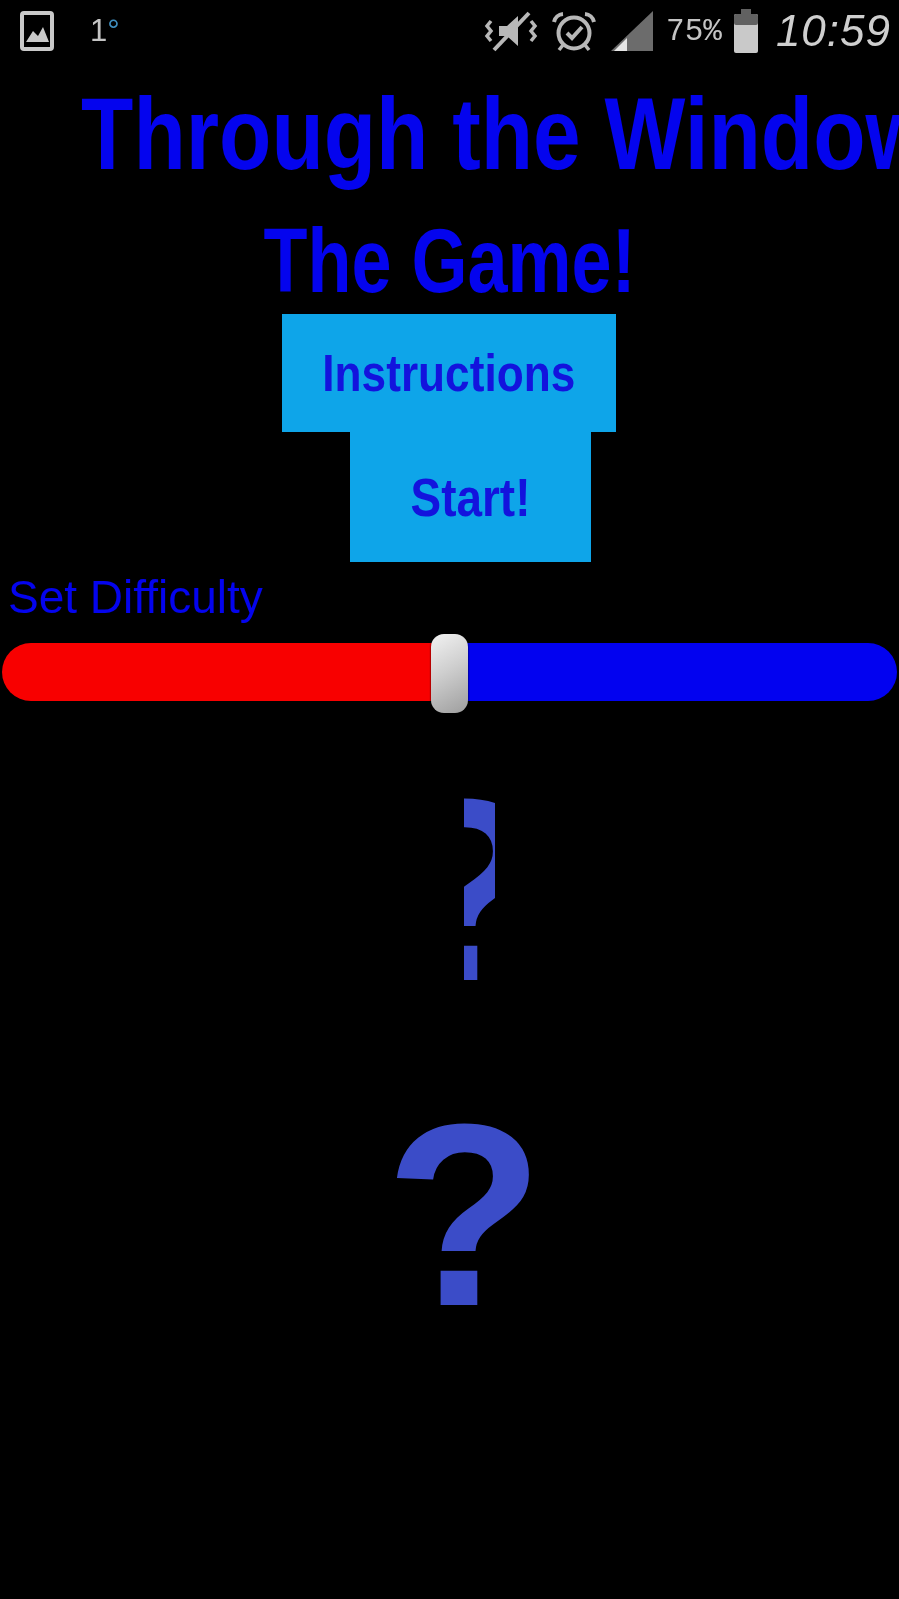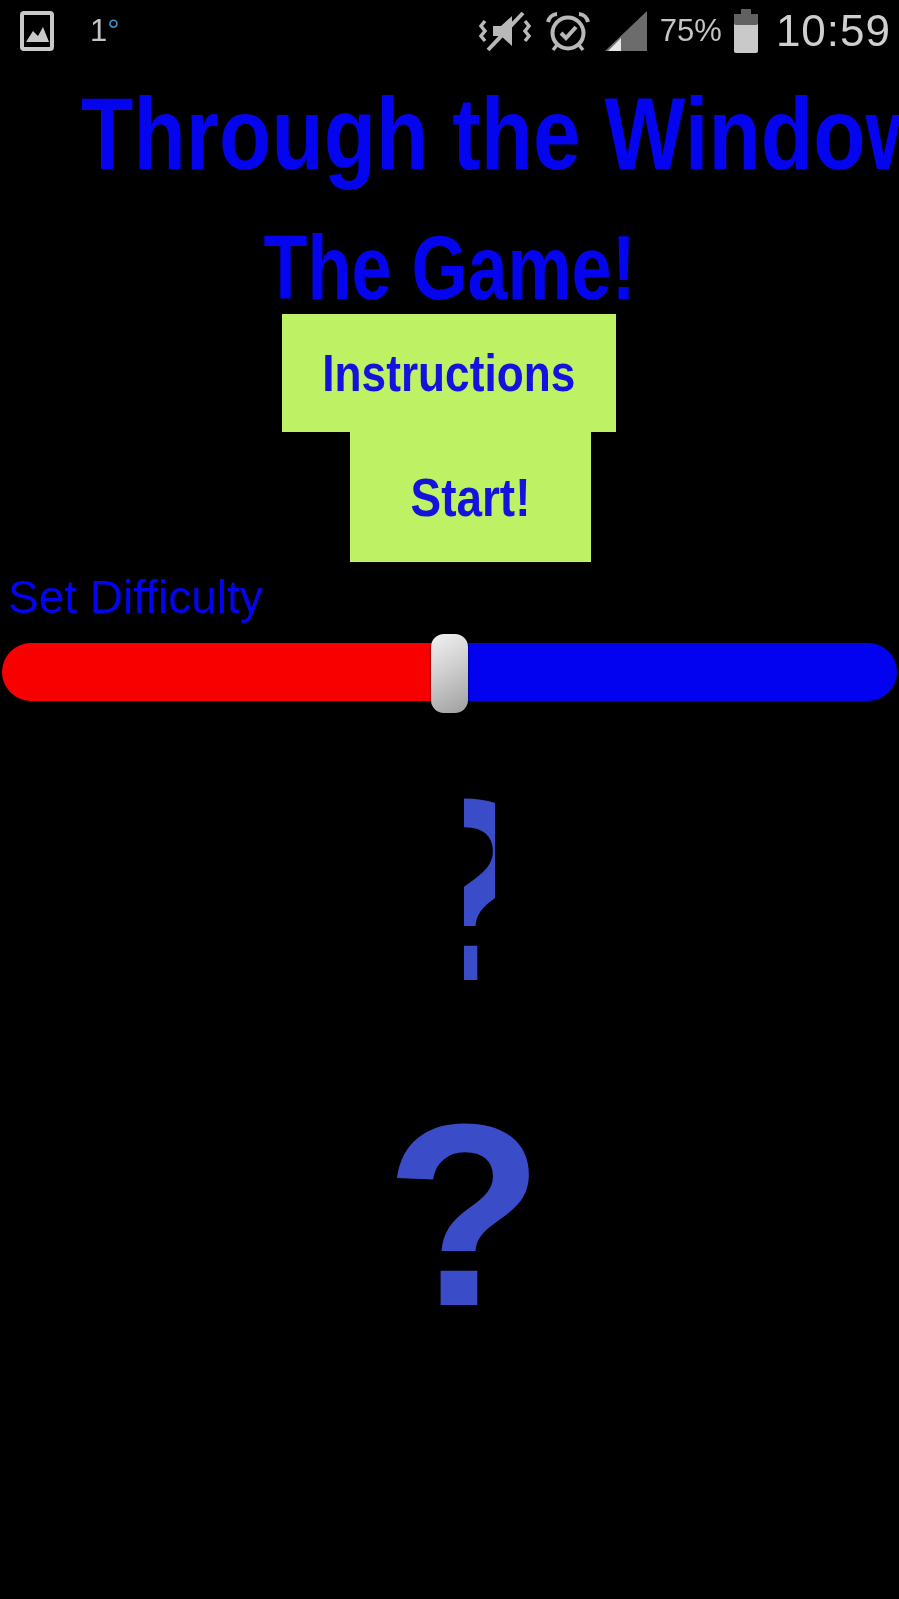--- a/index.html
+++ b/index.html
@@ -5,34 +5,34 @@
   html,body{margin:0;padding:0;background:#000;}
   .screen{position:relative;width:899px;height:1599px;background:#000;overflow:hidden;
           font-family:"Liberation Sans",sans-serif;}
 
   
   .statusbar{position:absolute;left:0;top:0;width:899px;height:62px;background:#000;}
   .status-left{position:absolute;left:20px;top:0;height:62px;display:flex;align-items:center;gap:36px;}
   .status-right{position:absolute;right:8px;top:0;height:62px;display:flex;align-items:center;gap:11px;}
   .temp{font-size:31px;color:#c4c4c4;letter-spacing:0;}
   .temp .deg{color:#3f8fc0;}
-  .pct{font-size:31px;color:#c4c4c4;}
-  .clock{font-size:44px;color:#cfcfcf;margin-left:6px;letter-spacing:1px;}
+  .pct{font-size:31px;color:#c4c4c4;font-family:Liberation Mono, monospace;}
+  .clock{font-size:44px;color:#cfcfcf;margin-left:6px;letter-spacing:1px;font-style:italic;}
   .sicon{display:block;}
 
   
   .title-row{position:absolute;left:0;top:83px;width:899px;text-align:center;}
   .title-text{display:inline-block;font-size:102px;font-weight:bold;color:#0404ee;
               line-height:1;white-space:nowrap;transform:scaleX(0.84);transform-origin:center;}
-  .subtitle-row{position:absolute;left:0;top:216px;width:899px;text-align:center;margin-top:7px;}
+  .subtitle-row{position:absolute;left:0;top:216px;width:899px;text-align:center;}
   .subtitle-text{display:inline-block;font-size:90px;font-weight:bold;color:#0404ee;
               line-height:1;white-space:nowrap;transform:scaleX(0.80);transform-origin:center;}
 
   
-  .btn{position:absolute;background:#bef264;display:flex;align-items:center;justify-content:center;
+  .btn{position:absolute;background:#0ea5e9;display:flex;align-items:center;justify-content:center;
        cursor:pointer;border:none;}
   .btn-instructions{left:282px;top:314px;width:334px;height:118px;}
   .btn-start{left:350px;top:432px;width:241px;height:130px;}
   .btn-label{display:inline-block;font-weight:bold;color:#1313dd;line-height:1;white-space:nowrap;
              transform:scaleX(0.85);transform-origin:center;}
   .btn-instructions .btn-label{font-size:52px;}
   .btn-start .btn-label{font-size:54px;}
 
   
   .difficulty-label{position:absolute;left:8px;top:574px;font-size:46px;font-weight:normal;

